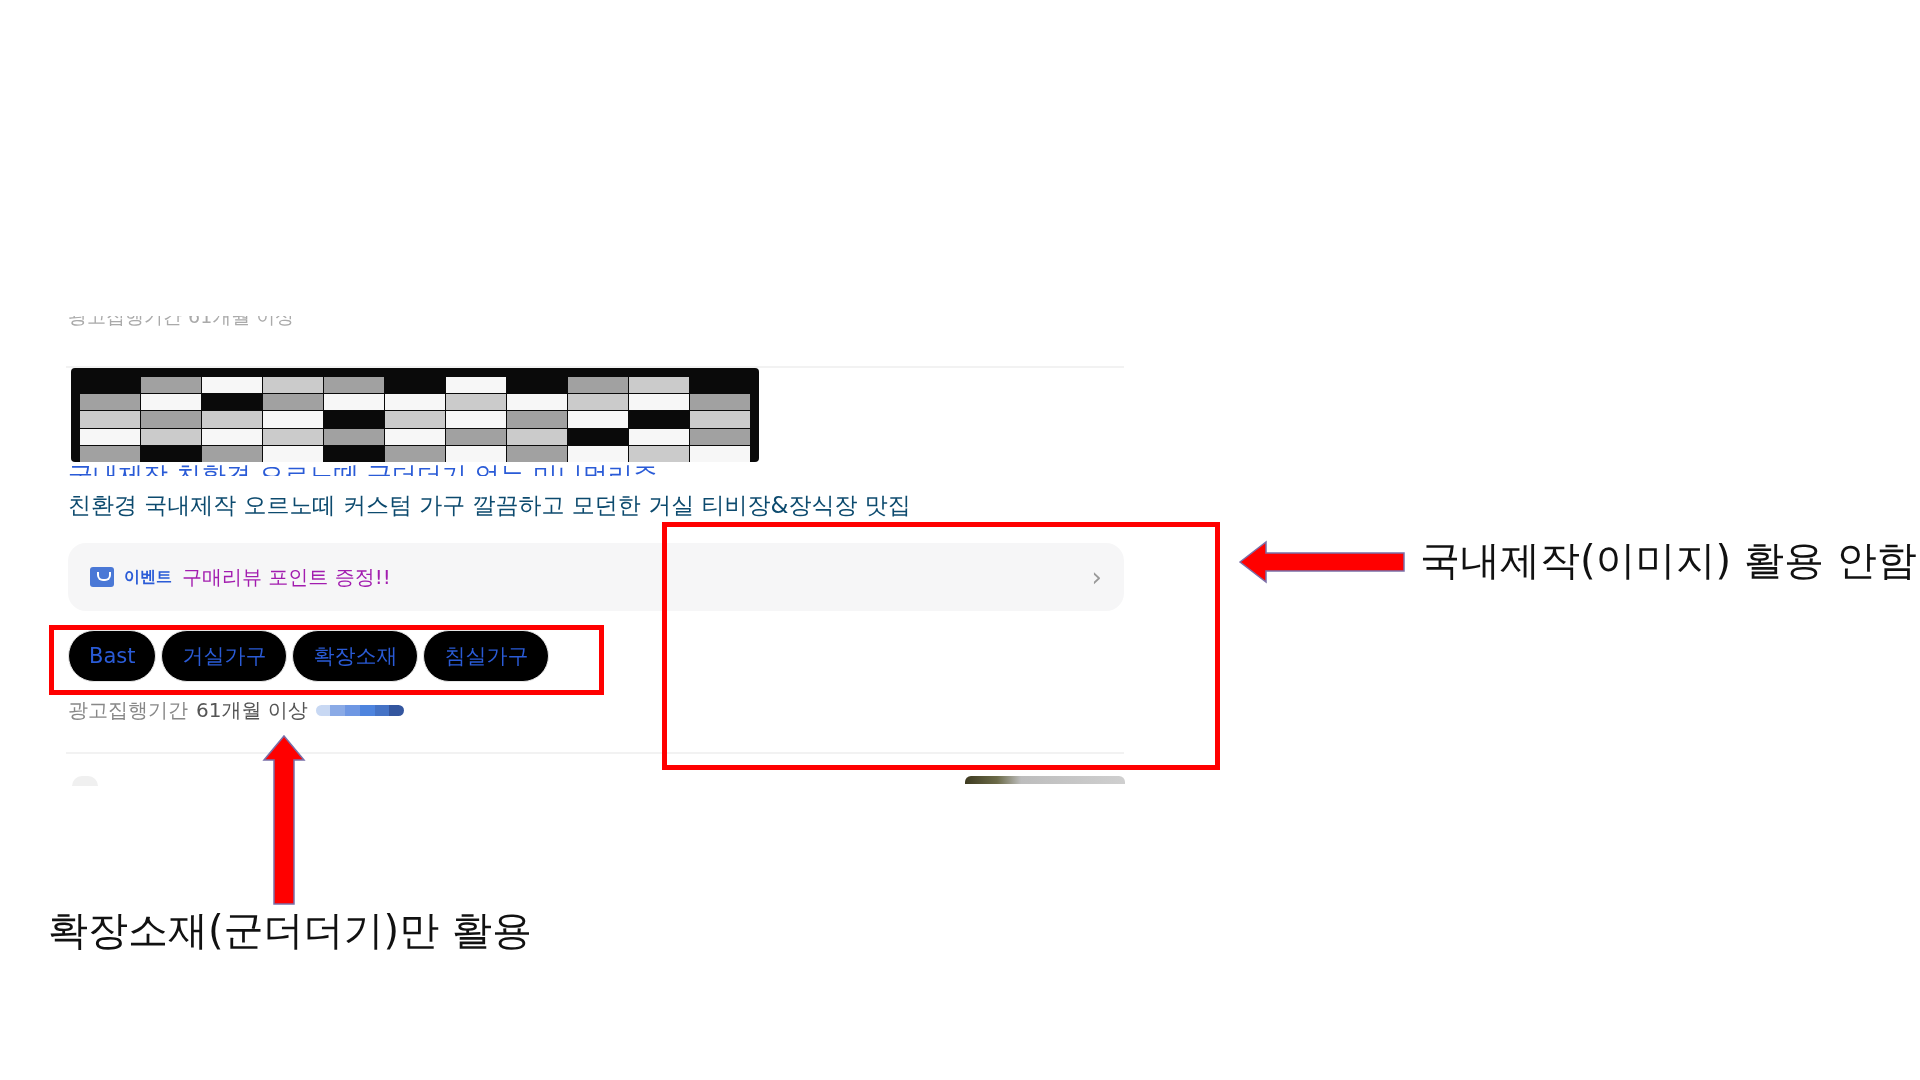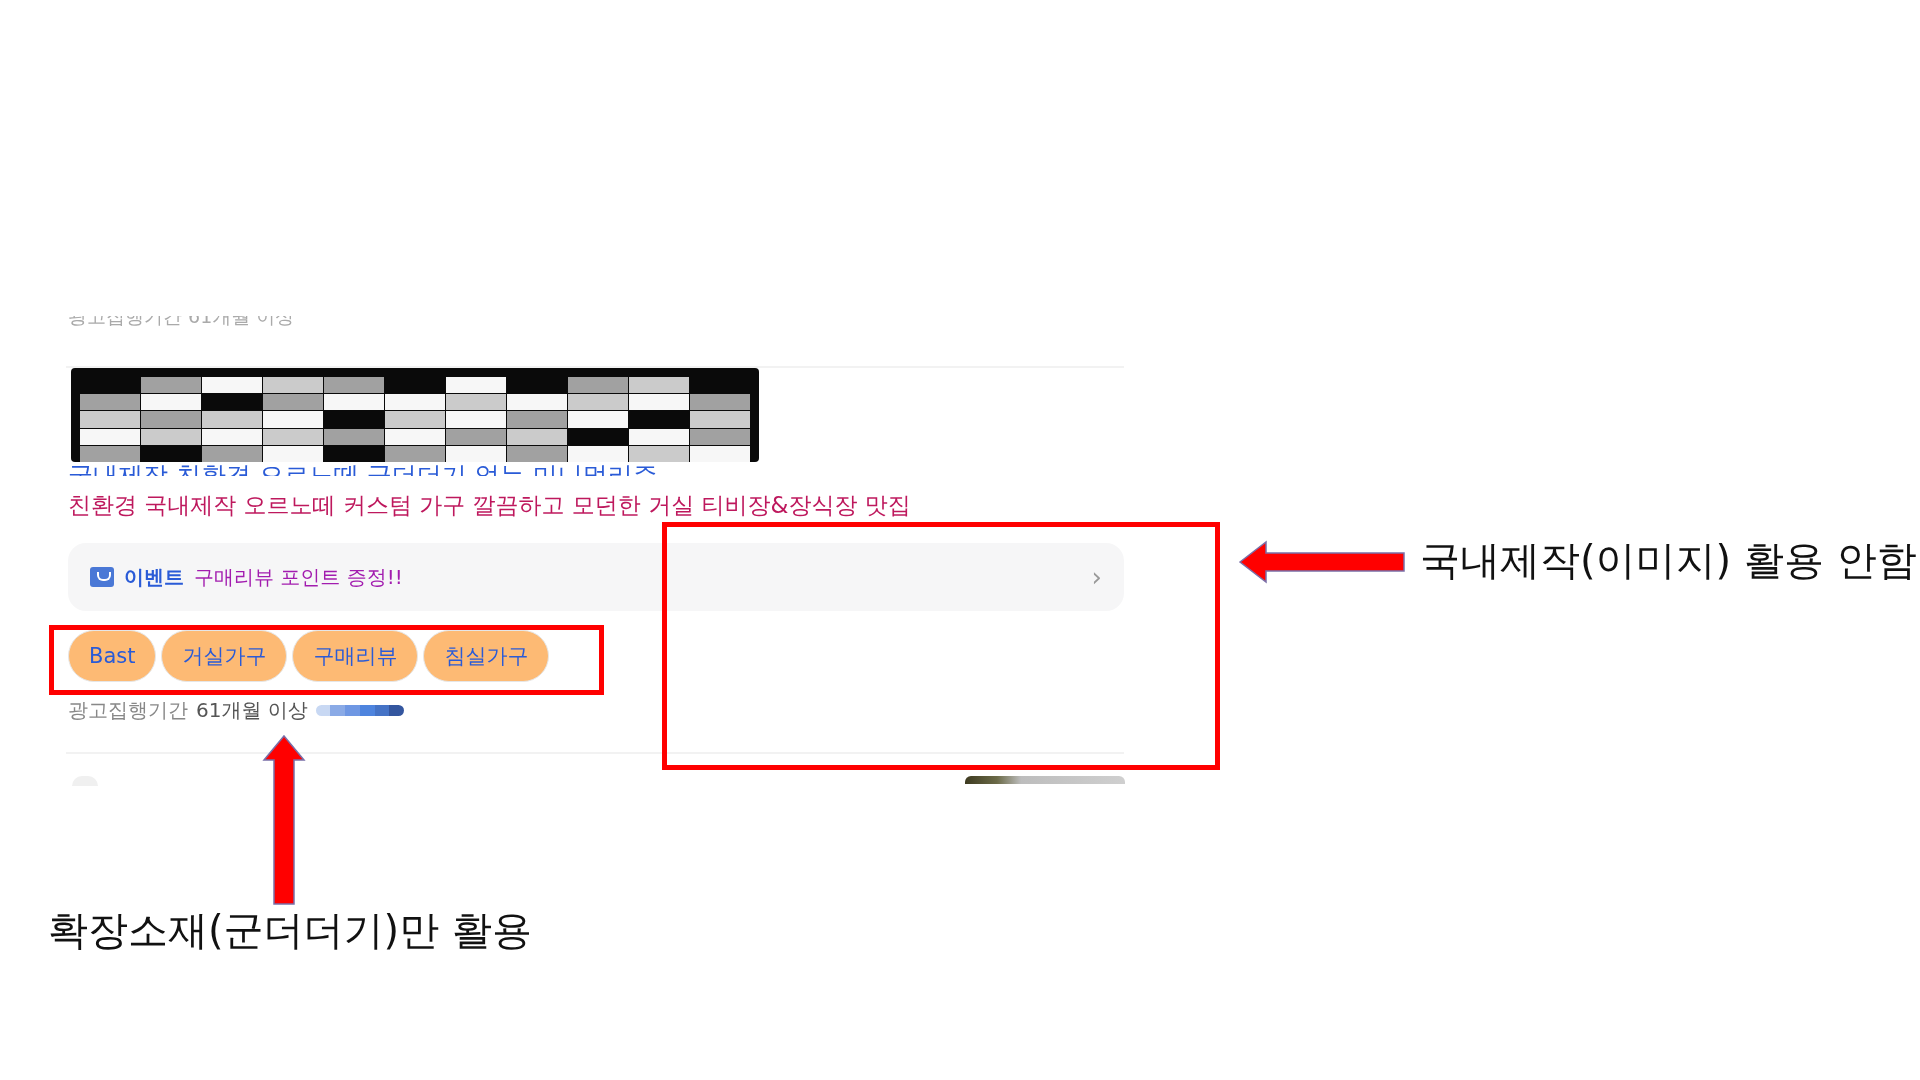--- a/index.html
+++ b/index.html
@@ -11,33 +11,33 @@
   .prev-line { left:68px; top:316px; height:12px; overflow:hidden; color:#aaa; font-size:19px; line-height:0px;text-align:right; }
   .divider { left:66px; width:1058px; height:2px; background:#f2f2f2; }
 
   
   .mask { left:71px; top:368px; width:688px; height:94px; background:#0a0a0a; border-radius:4px; overflow:hidden; }
   .mask-grid { position:absolute; left:9px; top:9px; right:9px; bottom:0; display:grid;
                grid-template-columns:repeat(11,1fr); grid-template-rows:repeat(5,1fr); gap:1px; }
   .mask-grid div { }
 
   .ad-title { left:68px; top:454px; color:#2a5bd7; font-size:25px; white-space:nowrap; height:22px; overflow:hidden; line-height:44px; }
-  .ad-desc { left:68px; top:490px; color:#be185d; font-size:23px; white-space:nowrap; }
+  .ad-desc { left:68px; top:490px; color:#0c4a6e; font-size:23px; white-space:nowrap; }
 
   .event-bar { left:68px; top:543px; width:1056px; height:68px; background:#f6f6f7; border-radius:18px;
                display:flex; align-items:center; }
   .event-icon { margin-left:22px; width:24px; height:20px; background:#4a78d6; border-radius:3px; position:relative; }
   .event-icon::before { content:""; position:absolute; left:7px; top:5px; width:10px; height:7px; border:2px solid #fff; border-top:none; border-radius:0 0 6px 6px; }
-  .event-label { margin-left:10px; color:#2a5bd7; font-size:20px; font-weight:bold; }
+  .event-label { margin-left:10px; color:#2a5bd7; font-size:16px; font-weight:bold; }
   .event-text { margin-left:10px; color:#a21caf; font-size:20px; }
   .event-chevron { position:absolute; right:22px; top:19px; color:#999; font-size:26px; }
 
   .sublinks { left:68px; top:630px; display:flex; gap:5px; }
   .chip { height:50px; padding:0 20px; border:1.5px solid #e6e6e6; border-radius:26px; color:#2a5bd7;
-          font-size:21px; display:flex; align-items:center; background:#fdba74; }
+          font-size:21px; display:flex; align-items:center; background:#000000; }
 
   .period { left:68px; top:697px; color:#888; font-size:20px; display:flex; align-items:center; }
   .period .val { color:#555; margin-left:8px; }
   .bar { margin-left:8px; width:88px; height:11px; border-radius:6px; overflow:hidden; display:flex; }
   .bar span { flex:1; }
 
   .next-avatar { left:72px; top:776px; width:26px; height:10px; border-radius:13px 13px 0 0; background:#f0f0f0; }
   .next-thumb { left:965px; top:776px; width:160px; height:8px; border-radius:6px 6px 0 0;
                 background:linear-gradient(90deg,#3d3a20 0%,#6b6a48 20%,#bdbdbd 35%,#cfcfcf 100%); }
 
@@ -124,21 +124,21 @@
 <div class="abs event-bar">
   <span class="event-icon"></span>
   <span class="event-label">이벤트</span>
   <span class="event-text">구매리뷰 포인트 증정!!</span>
   <span class="event-chevron">›</span>
 </div>
 
 <div class="abs sublinks">
   <a class="chip">Bast</a>
   <a class="chip">거실가구</a>
-  <a class="chip">구매리뷰</a>
+  <a class="chip">확장소재</a>
   <a class="chip">침실가구</a>
 </div>
 
 <div class="abs period">
   <span>광고집행기간</span>
   <span class="val">61개월 이상</span>
   <span class="bar" id="period-bar">
       <span style="background: rgb(200, 216, 243);"></span>
       <span style="background: rgb(138, 170, 230);"></span>
       <span style="background: rgb(111, 151, 227);"></span>

